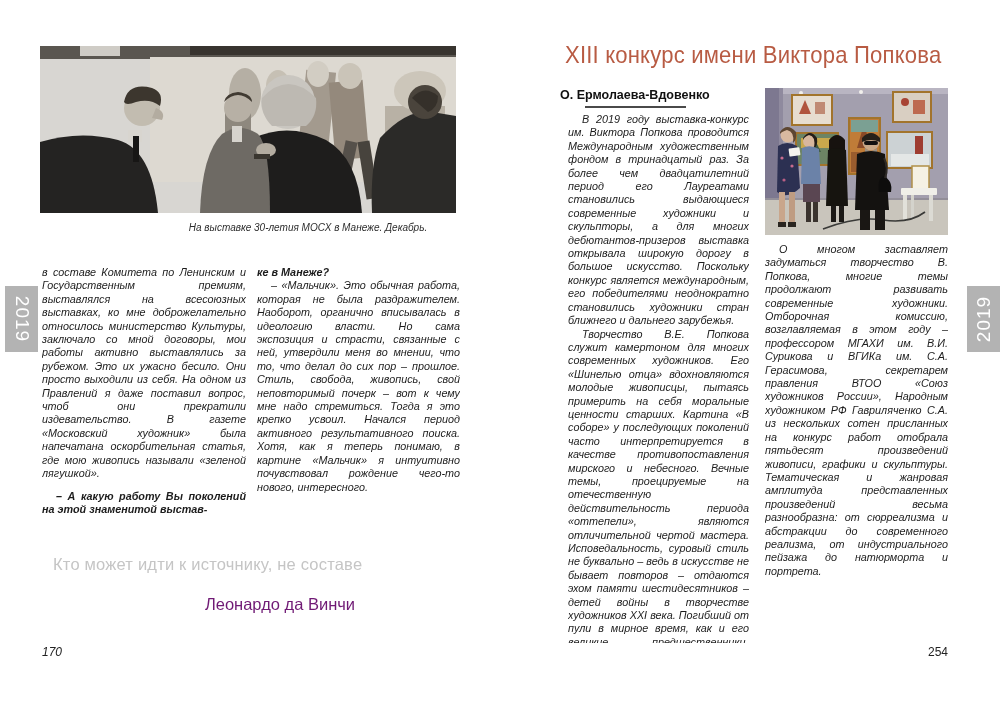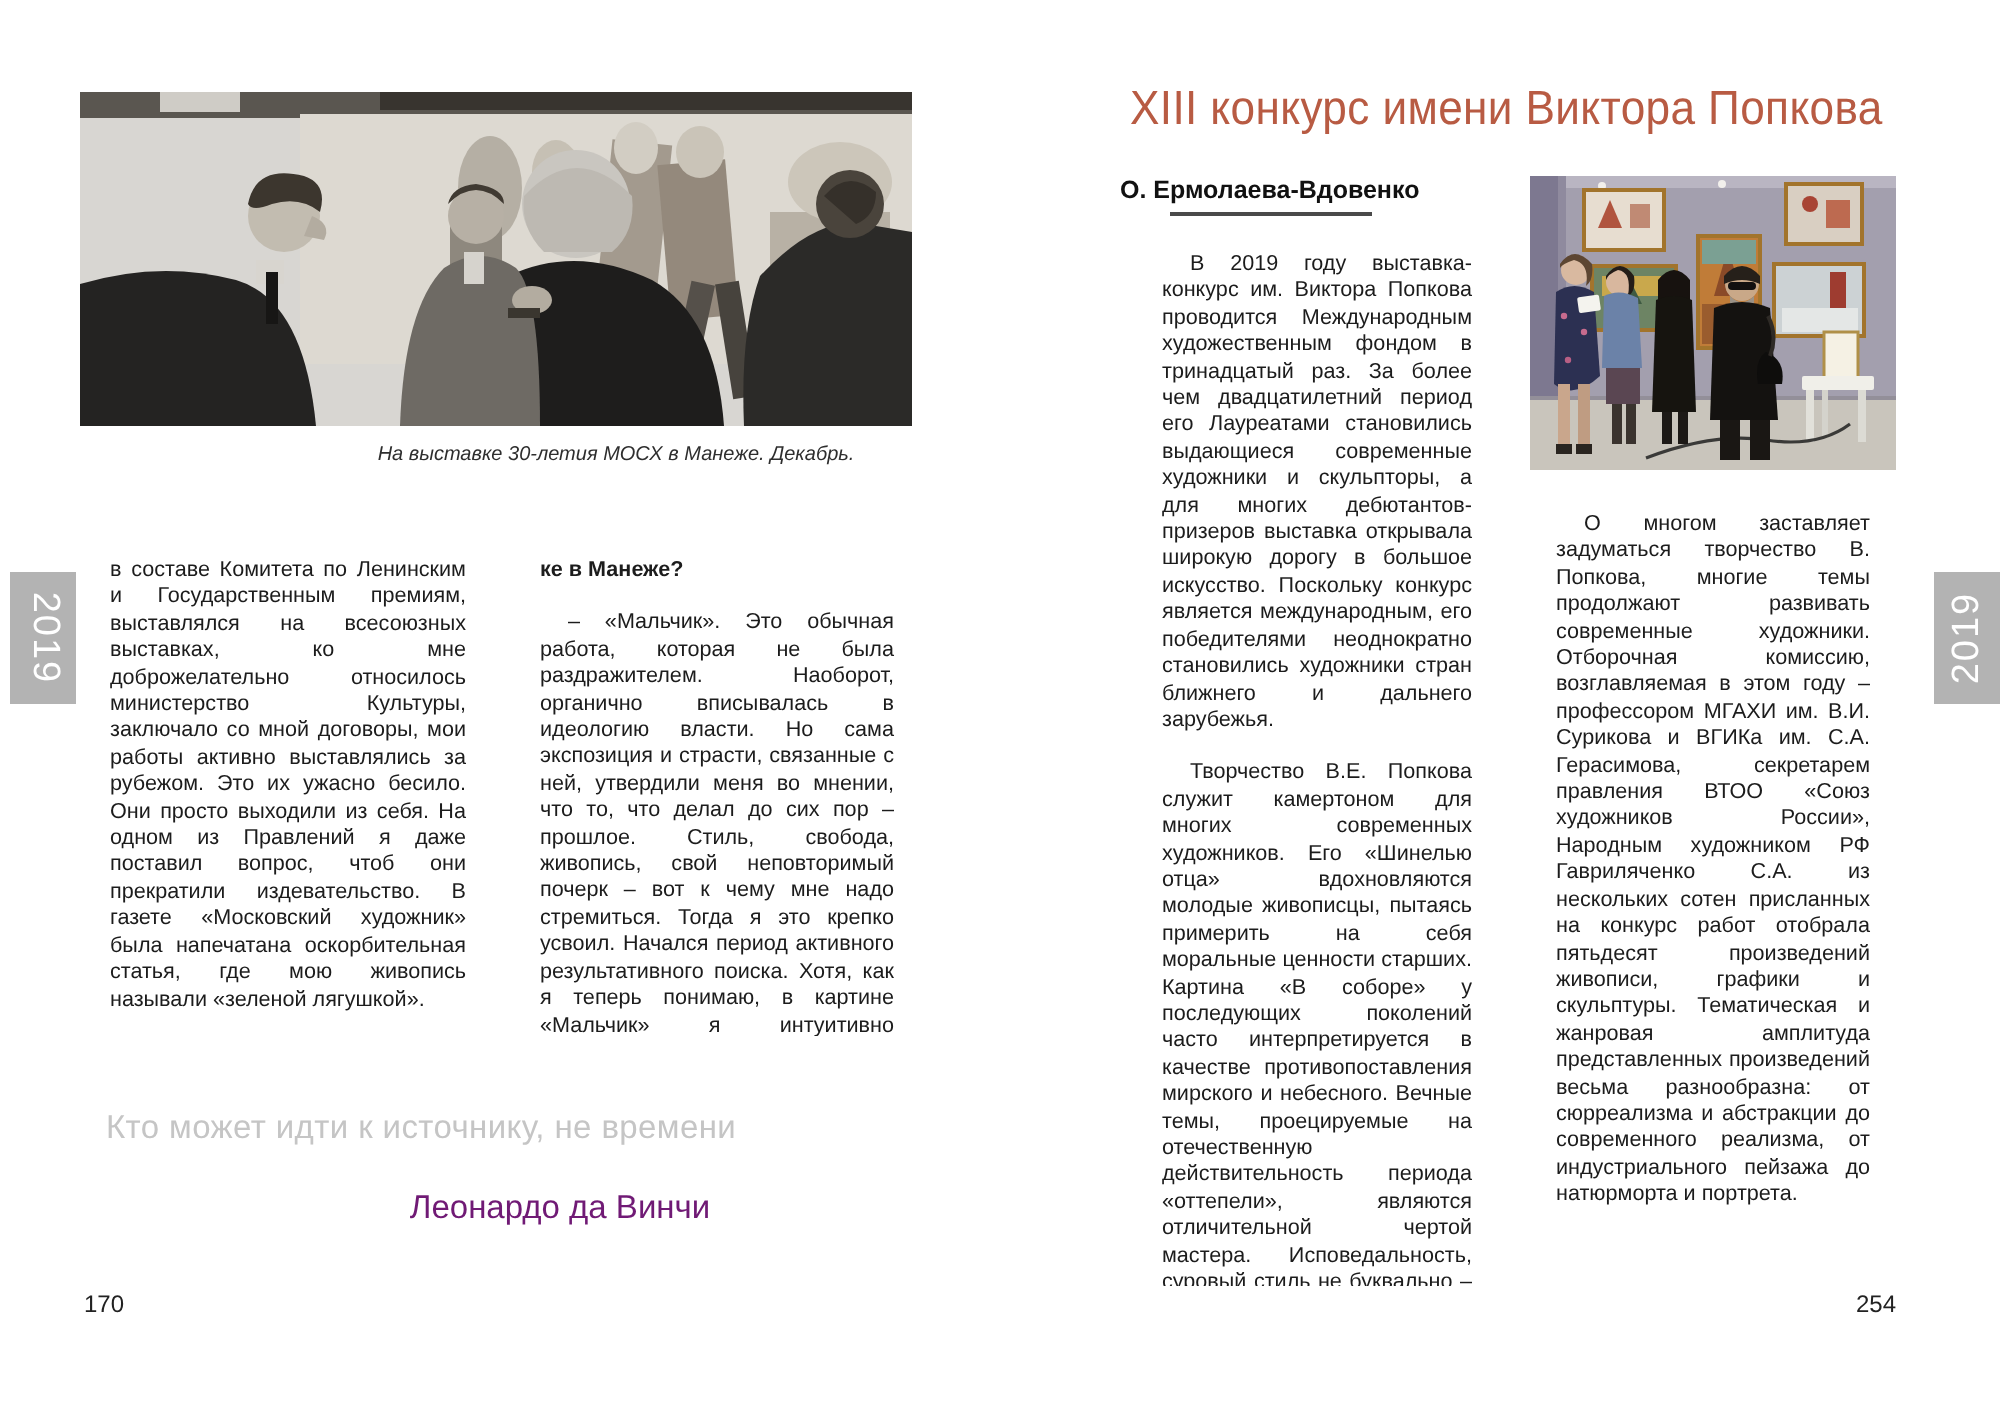--- a/index.html
+++ b/index.html
@@ -3,34 +3,34 @@
 <meta charset="utf-8">
 <style>
   html,body{margin:0;padding:0;background:#ffffff;}
   #spread{
     position:relative;width:1000px;height:710px;background:#ffffff;
     font-family:"Liberation Sans",sans-serif;overflow:hidden;
   }
   
   .col{position:absolute;text-align:justify;font-size:10.8px;line-height:13.4px;
        color:#1c1c1c;overflow:hidden;}
-  .col p{margin:13px;}
+  .col p{margin:0;font-style:italic;}
   .col p.indent{text-indent:14px;}
   .col p.bold{font-weight:bold;}
   .col p.gap{margin-top:9px;}
   
   #photo-left{position:absolute;left:40px;top:46px;width:416px;height:167px;}
   #caption{position:absolute;left:138px;top:221px;width:340px;text-align:center;
            font-style:italic;font-size:10px;line-height:13px;color:#2e2e2e;}
   #quote{position:absolute;left:53px;top:554px;width:380px;
          font-size:16.5px;line-height:20px;color:#c5c5c5;letter-spacing:.2px;}
   #quote-attr{position:absolute;left:120px;top:595px;width:320px;text-align:center;
          font-size:16.5px;color:#701a75;}
   .pagenum{position:absolute;font-size:12px;color:#222;}
-  #pagenum-left{left:42px;top:645px;}
+  #pagenum-left{left:42px;top:645px;font-style:italic;}
   #pagenum-right{left:765px;width:183px;text-align:right;top:645px;}
   
   .year-tab{position:absolute;width:33px;height:66px;background:#b3b3b3;}
   #tab-left{left:5px;top:286px;}
   #tab-right{left:967px;top:286px;}
   .year-tab span{position:absolute;left:50%;top:50%;color:#ffffff;font-size:19px;
      letter-spacing:1px;white-space:nowrap;}
   #tab-left span{transform:translate(-50%,-50%) rotate(90deg);}
   #tab-right span{transform:translate(-50%,-50%) rotate(-90deg);}
   
@@ -109,21 +109,21 @@
     <p>в составе Комитета по Ленинским и Государственным премиям, выставлялся на всесоюзных выставках, ко мне доброжелательно относилось министерство Культуры, заключало со мной договоры, мои работы активно выставлялись за рубежом. Это их ужасно бесило. Они просто выходили из себя. На одном из Правлений я даже поставил вопрос, чтоб они прекратили издевательство. В газете «Московский художник» была напечатана оскорбительная статья, где мою живопись называли «зеленой лягушкой».</p>
     <p class="bold indent gap">– А какую работу Вы поколений на этой знаменитой выстав-</p>
   </div>
 
   <div class="col" id="l-col2">
     <p class="bold">ке в Манеже?</p>
     <p class="indent">– «Мальчик». Это обычная работа, которая не была раздражителем. Наоборот, органично вписывалась в идеологию власти. Но сама экспозиция и страсти, связанные с ней, утвердили меня во мнении, что то, что делал до сих пор – прошлое. Стиль, свобода, живопись, свой неповторимый почерк – вот к чему мне надо стремиться. Тогда я это крепко усвоил. Начался период активного результативного поиска. Хотя, как я теперь понимаю, в картине «Мальчик» я интуитивно почувствовал рождение чего-то нового, интересного.</p>
   </div>
 
   <div id="quote">
-    <div>Кто может идти к источнику, не времени</div>
+    <div>Кто может идти к источнику, не составе</div>
   </div>
   <div id="quote-attr">Леонардо да Винчи</div>
 
   <div class="pagenum" id="pagenum-left">170</div>
 
   <div class="year-tab" id="tab-left">
     <span>2019</span>
   </div>
 
   <div id="title">XIII конкурс имени Виктора Попкова</div>

